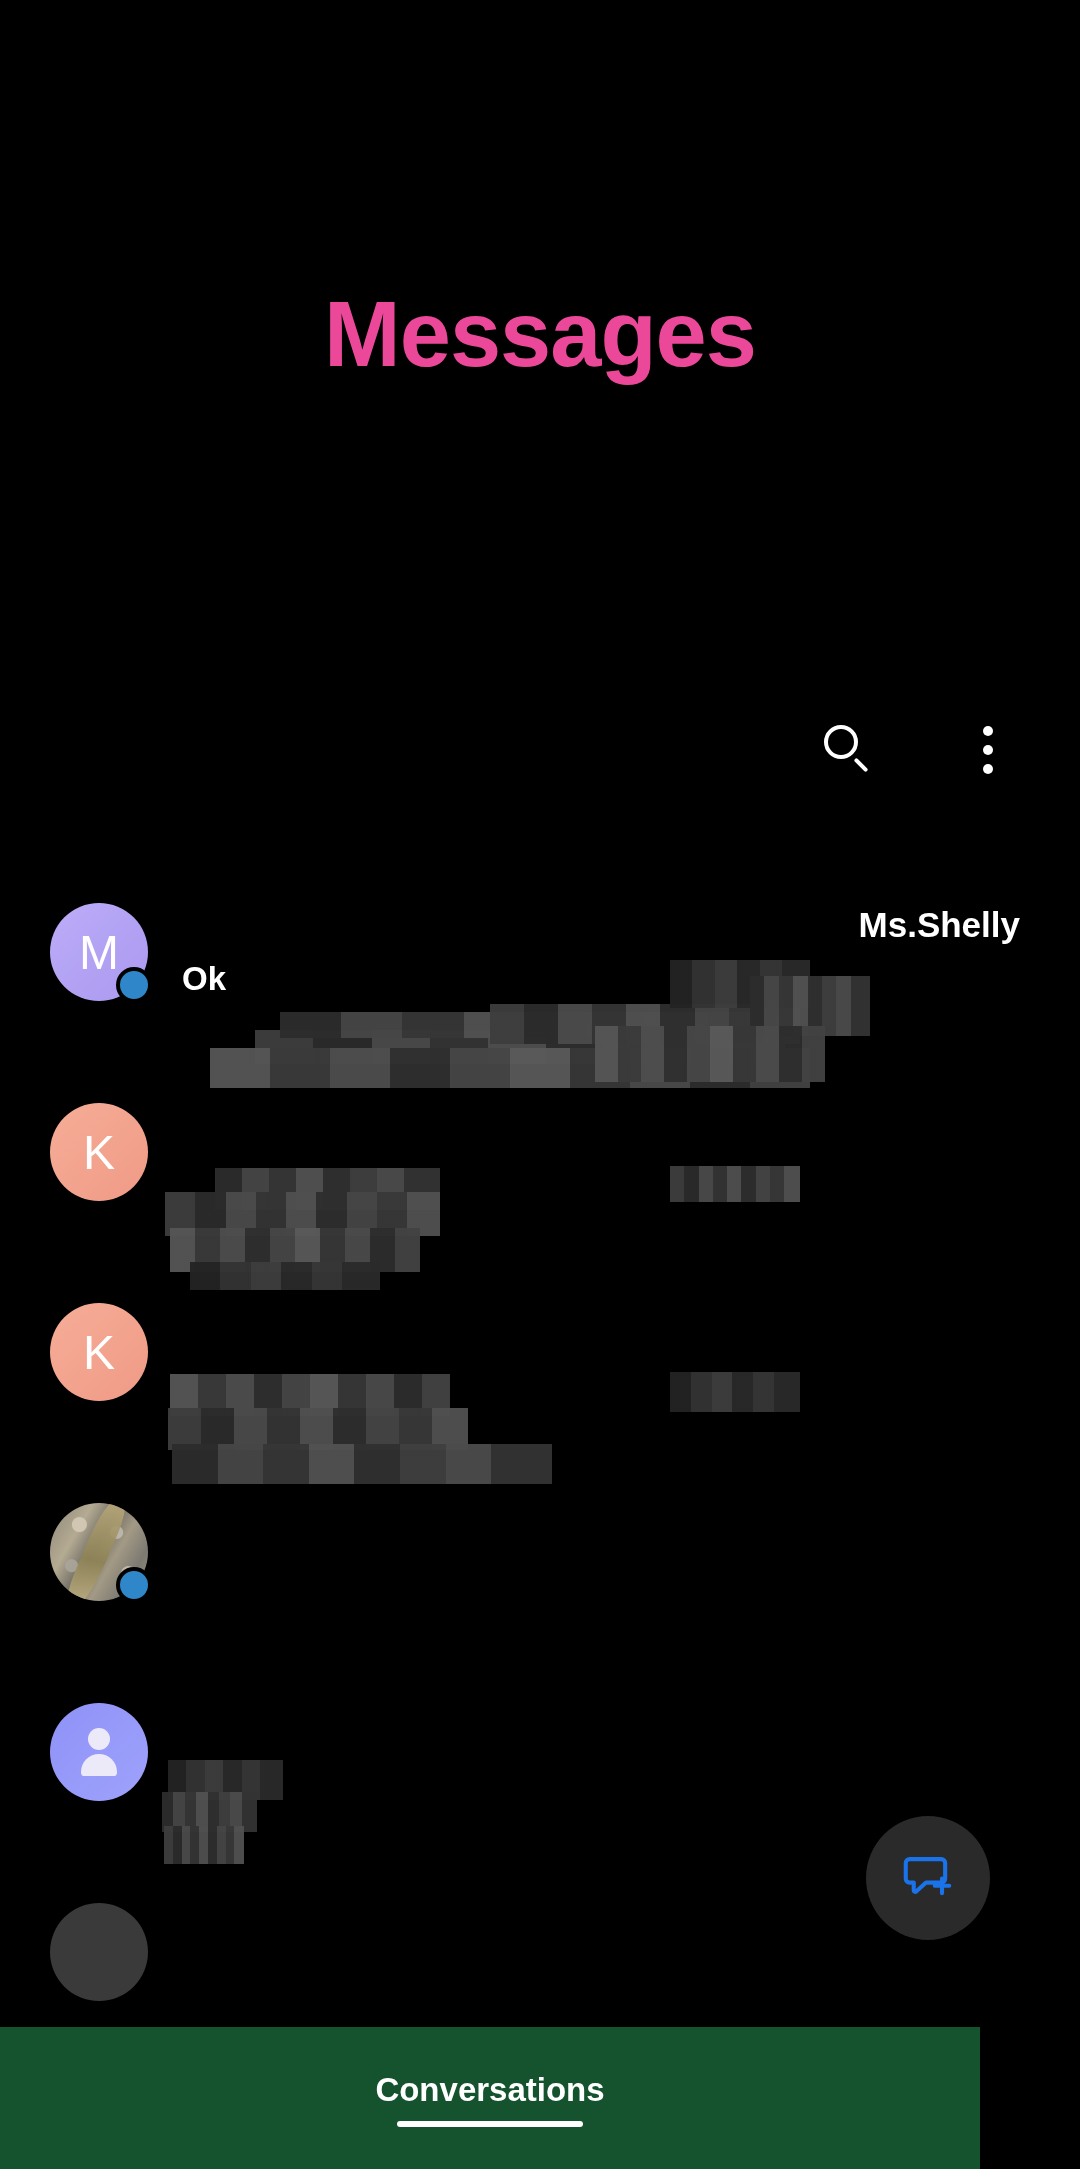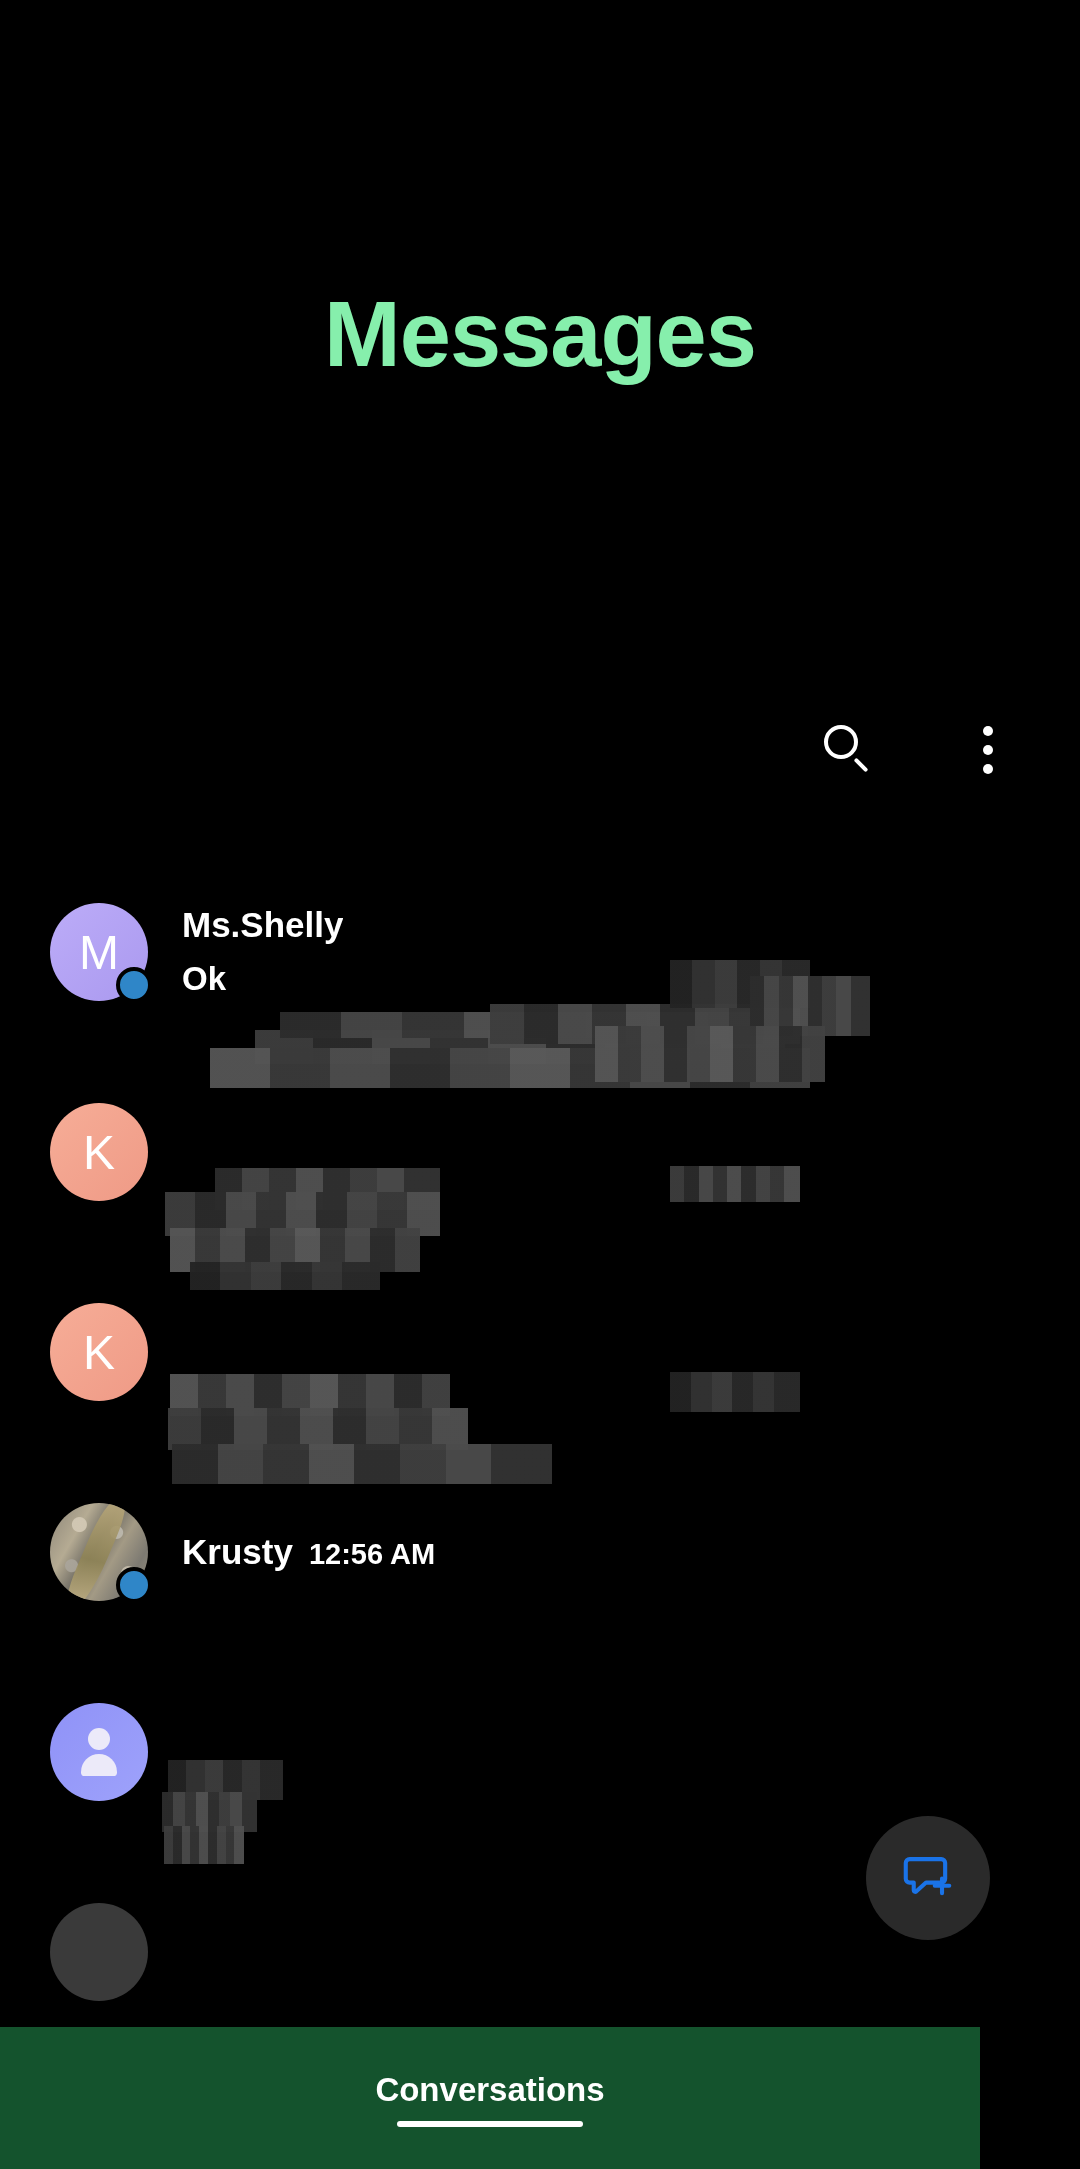--- a/index.html
+++ b/index.html
@@ -29,21 +29,21 @@
   .app-title {
     position: absolute;
     left: 0;
     top: 284px;
     width: 1080px;
     text-align: center;
     font-size: 92px;
     font-weight: 700;
     letter-spacing: -1px;
     line-height: 100px;
-    color: #86efac;
+    color: #ec4899;
   }
 
   
   .action-row {
     position: absolute;
     top: 714px;
     right: 56px;
     display: flex;
     align-items: center;
     gap: 68px;
@@ -196,21 +196,21 @@
     min-width: 0;
     position: relative;
     height: 150px;
     display: flex;
     flex-direction: column;
     justify-content: center;
   }
   .row-top {
     display: flex;
     align-items: baseline;
-    justify-content: flex-start;
+    justify-content: flex-end;
     gap: 16px;
   }
   .name {
     font-size: 35px;
     font-weight: 700;
     color: #ffffff;
     white-space: nowrap;
     overflow: hidden;
     text-overflow: ellipsis;
   }
@@ -399,24 +399,20 @@
       <span class="px d" style="left:620px; top:20px;  width:130px; height:40px;"></span>
     </div>
   </div>
 
   <div class="row">
     <div class="avatar-wrap">
       <div class="avatar photo"></div>
       <span class="presence"></span>
     </div>
     <div class="row-body">
-      <div class="row-top">
-        <span class="name">Krusty</span>
-        <span class="time">12:56 AM</span>
-      </div>
     </div>
   </div>
 
   <div class="row">
     <div class="avatar-wrap">
       <div class="avatar person">
         <span class="person-glyph">
           <span class="head"></span>
             <span class="body"></span>
         </span>

